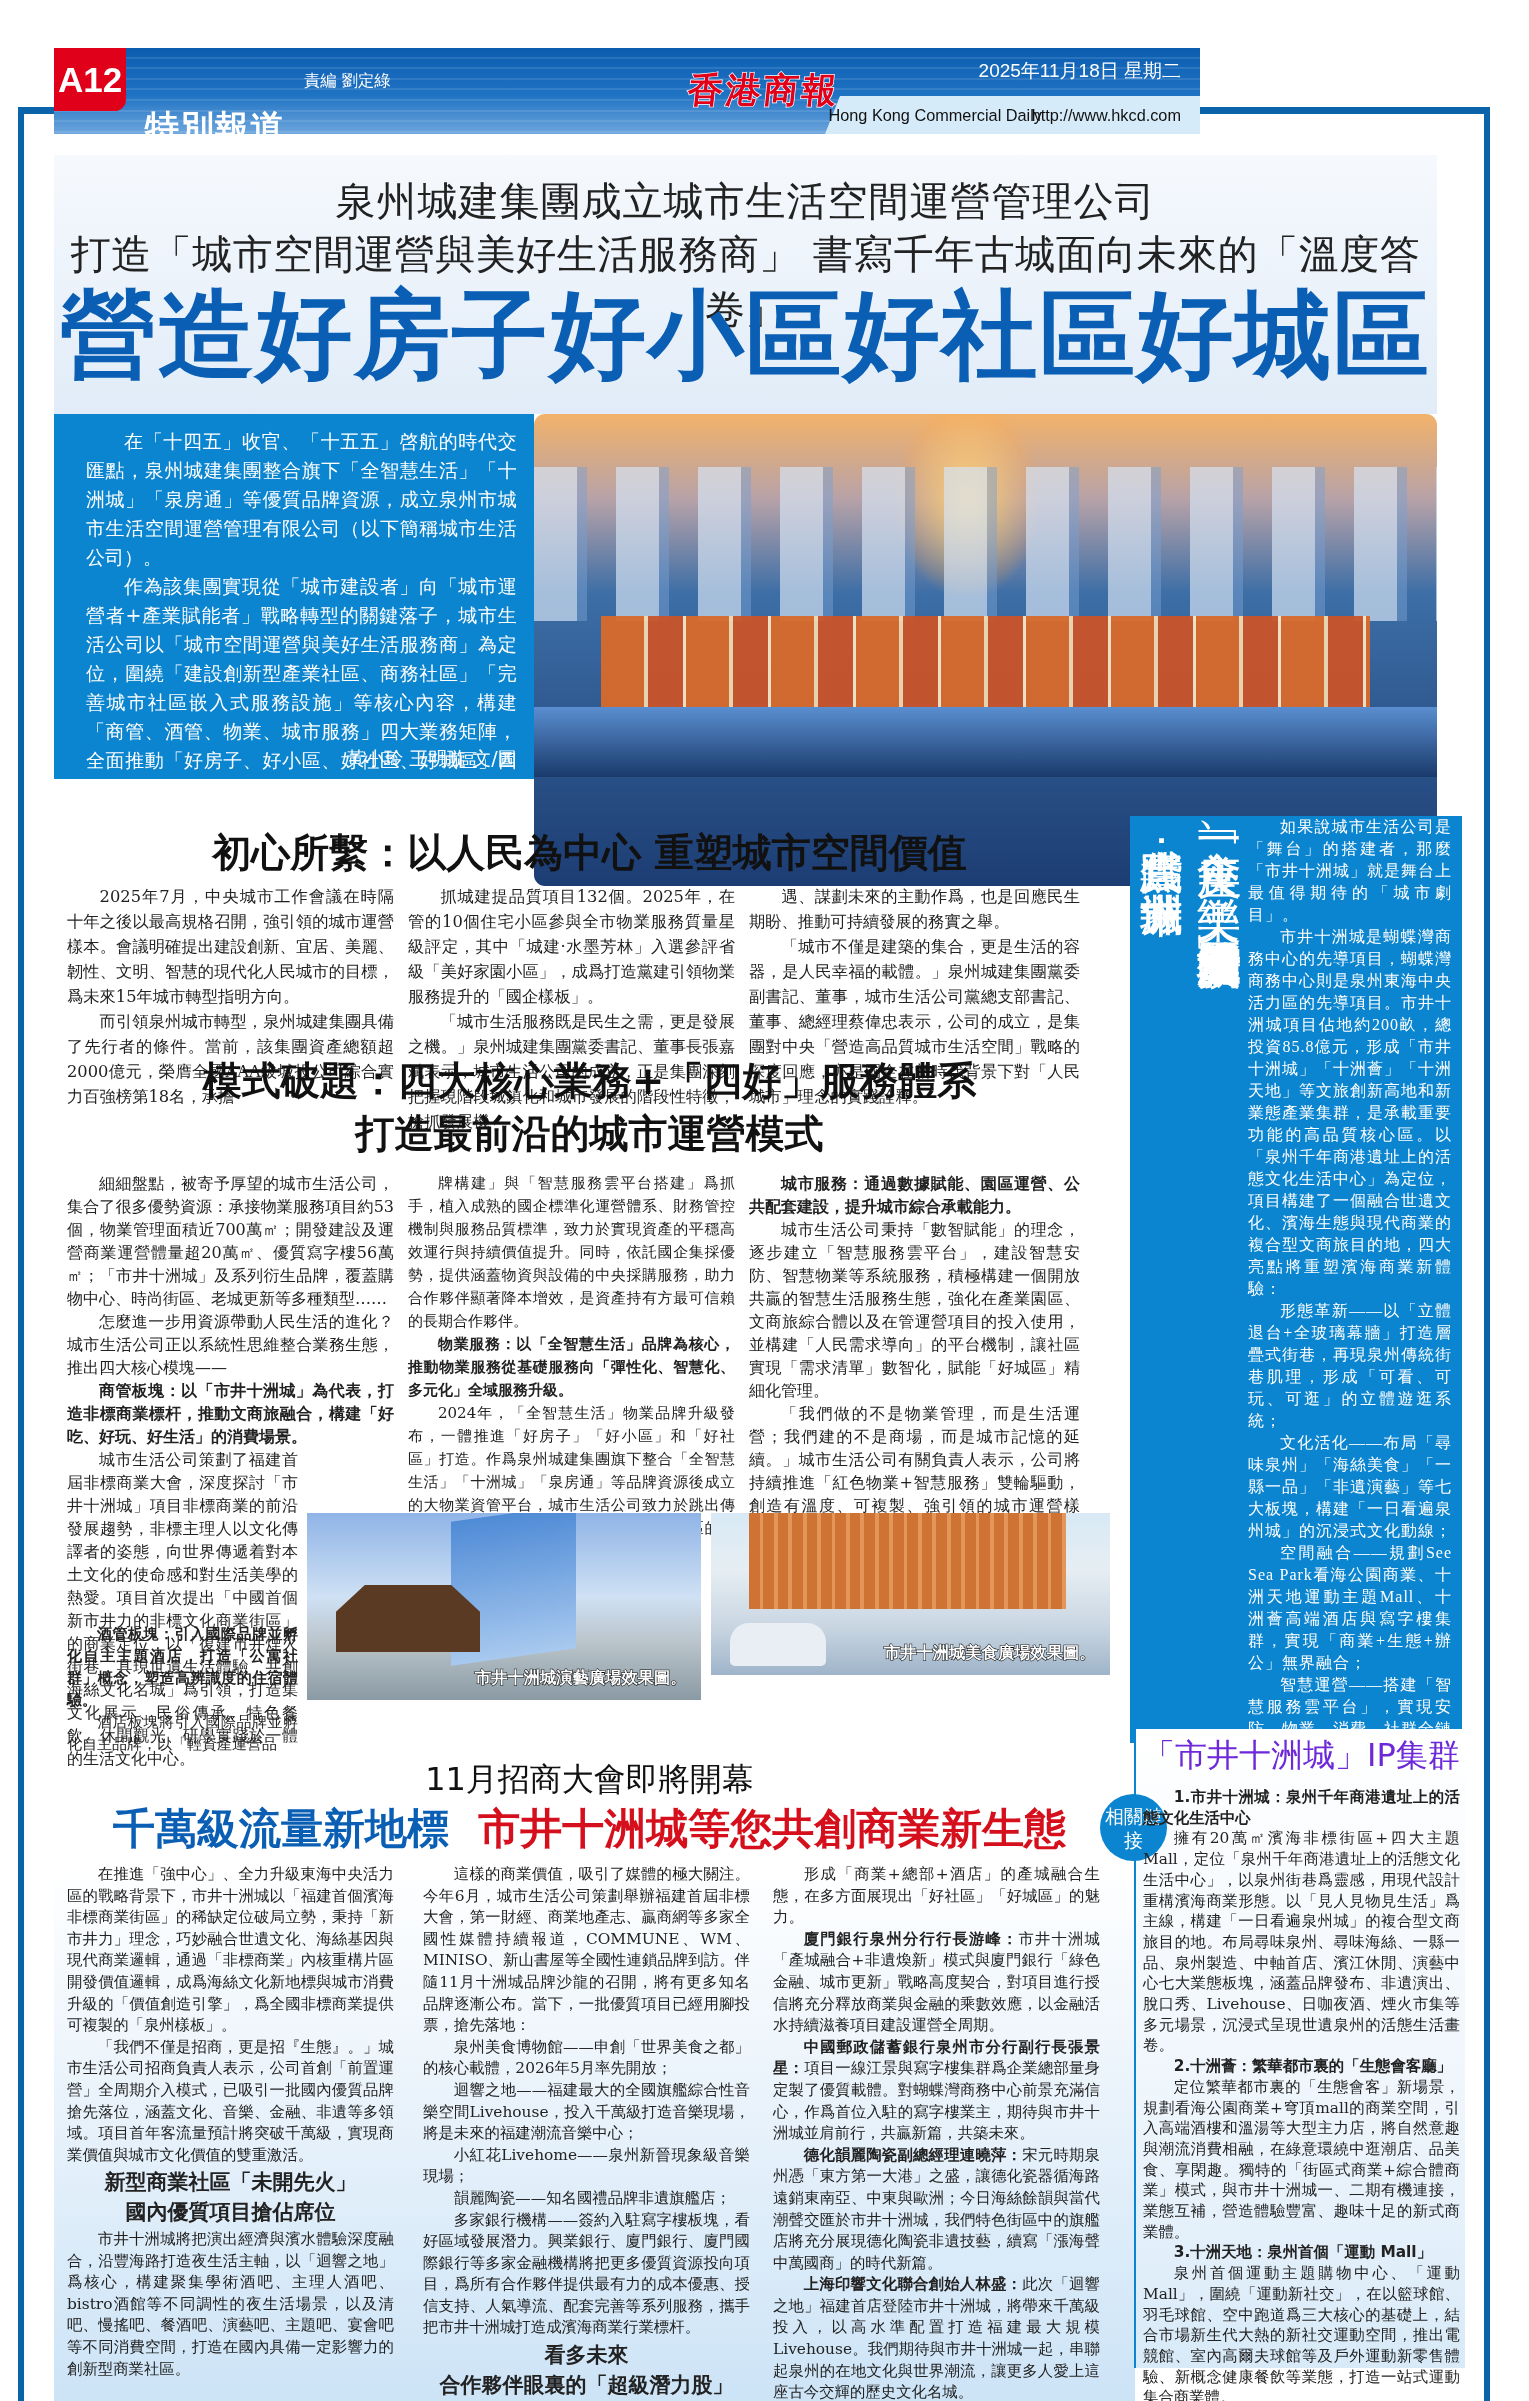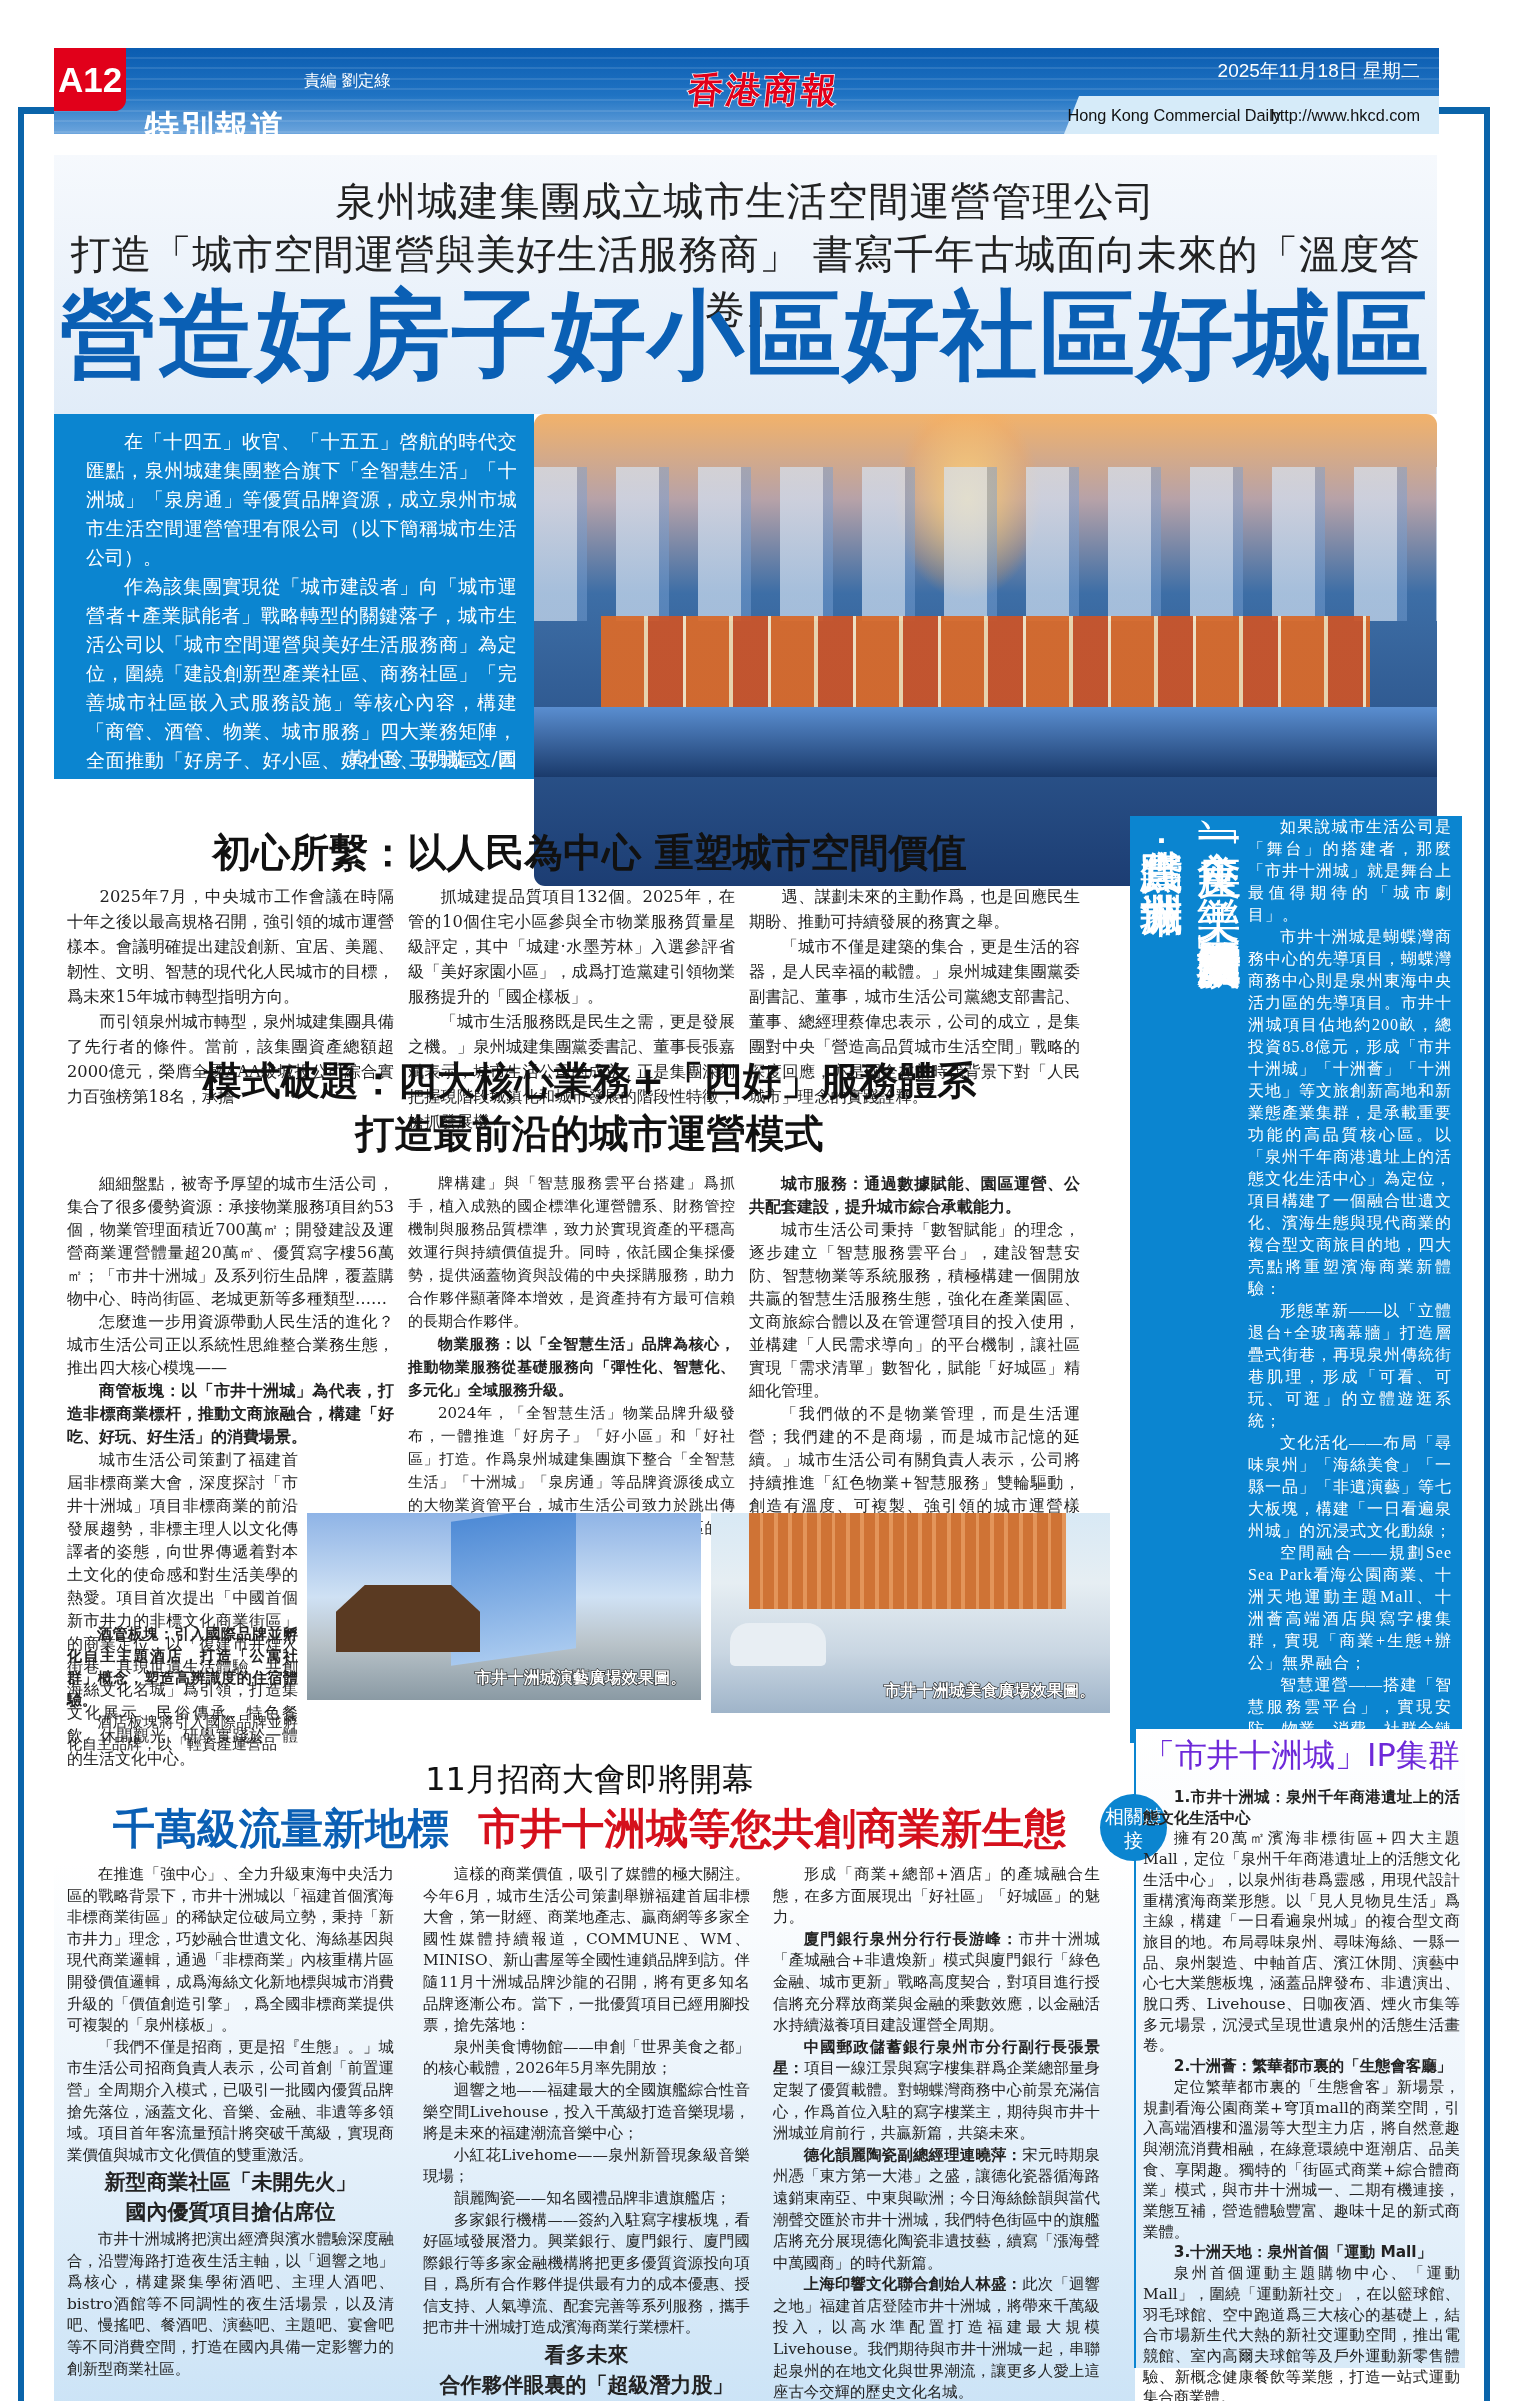--- a/index.html
+++ b/index.html
@@ -1,21 +1,21 @@
 <!DOCTYPE html>
 <html style="font-size:7.7px"><head>
 <meta charset="utf-8">
 <style>
   * { box-sizing: border-box; margin: 0; padding: 0; }
   html, body { width: 1529px; height: 2780px; background: #ffffff; overflow: hidden; }
   body { position: relative; font-family: "DejaVu Sans", "Liberation Sans", sans-serif; color: #1a1a1a; }
 
   .page-frame { position: absolute; left: 18px; top: 107px; width: 1472px; height: 2559px; border: 6.7px solid #0a64aa; border-top-width: 7.7px; background: #fff; }
 
-  .h-wrap { position: absolute; left: 54px; top: 48px; width: 1385px; height: 86px;
+  .h-wrap { position: absolute; left: 54px; top: 48px; width: 1146px; height: 86px;
     background: linear-gradient(180deg, #0b5cb0 0%, #1f73c3 55%, #6ea6dd 100%); overflow: hidden; }
   .h-wrap .streaks { position: absolute; inset: 0;
     background: repeating-linear-gradient(180deg, rgba(255,255,255,0) 0 8.6px, rgba(255,255,255,0.18) 8.6px 10.6px); opacity: .6; }
   .h-wrap .right-panel { position: absolute; right: 0; top: 48px; width: 375px; height: 38px; background: #d6ebf9; clip-path: polygon(4% 0, 100% 0, 100% 100%, 0 100%); }
   .page-badge { position: absolute; left: 0; top: 0; width: 72px; height: 63px; background: #e1001a; color: #fff; font-weight: 700; font-size: 35px; display: flex; align-items: center; justify-content: center; font-family: "Liberation Sans", sans-serif; border-radius: 0 0 11.5px 0; }
   .section-name { position: absolute; left: 91px; top: 8.6px; color: #fff; font-size: 34px; font-weight: 700; letter-spacing: 1px; margin-top: 48px; }
   .editor { position: absolute; left: 250px; top: 21.6px; color: #fff; font-size: 16.3px; }
   .paper-logo { position: absolute; left: 634px; top: 19px; color: #e1001a; font-size: 35px; font-weight: 700; letter-spacing: 2.9px; -webkit-text-stroke: 1.4px #fff; paint-order: stroke fill; transform: skewX(-6deg); }
   .date { position: absolute; right: 19px; top: 9.6px; color: #fff; font-size: 19px; font-family: "Liberation Sans", sans-serif; }
   .paper-en { position: absolute; right: 158px; top: 58px; color: #111; font-size: 16.3px; font-family: "Liberation Sans", sans-serif; }
@@ -60,21 +60,21 @@
   .c2-1 { left: 67px; top: 1172px; width: 327px; font-size: 16px; line-height: 23px; }
   .c2-2 { left: 408px; top: 1172px; width: 327px; font-size: 15px; line-height: 23px; }
   .c2-3 { left: 749px; top: 1172px; width: 331px; font-size: 16px; line-height: 23px; }
 
   .photo { position: absolute; overflow: hidden; }
   .photo1 { left: 307px; top: 1513px; width: 394px; height: 187px;
     background: linear-gradient(180deg, #8fb4e6 0%, #cfe1f4 45%, #b9c3c9 70%, #8a9aa4 100%); }
   .photo1 .bldg { position: absolute; left: 144px; top: 0; width: 125px; height: 144px; background: linear-gradient(180deg, #4f8bd6, #a8c9ef); transform: skewY(-8deg); }
   .photo1 .roof { position: absolute; left: 29px; top: 72px; width: 144px; height: 67px; background: #5a3a22; clip-path: polygon(0 40%, 20% 0, 80% 0, 100% 40%, 100% 100%, 0 100%); }
   .photo1 .caption-tag { right: 14.4px; bottom: 11.5px; font-size: 16.3px; }
-  .photo2 { left: 711px; top: 1513px; width: 399px; height: 200px;
+  .photo2 { left: 711px; top: 1513px; width: 399px; height: 162px;
     background: linear-gradient(180deg, #d8e9f5 0%, #e6eef3 35%, #c9d6e2 70%, #9fb4c9 100%); }
   .photo2 .facade { position: absolute; left: 38px; top: 0; width: 317px; height: 96px; background: repeating-linear-gradient(90deg, #cf7335 0 10.6px, #e3955a 10.6px 14.4px); }
   .photo2 .car { position: absolute; left: 19px; top: 110px; width: 96px; height: 43px; background: #e8eef3; border-radius: 19px 19px 4.8px 4.8px; }
   .photo2 .caption-tag { right: 14.4px; bottom: 11.5px; font-size: 16.3px; }
 
   
   .focus { position: absolute; left: 1130px; top: 816px; width: 332px; height: 927px; background: #0b85d0; color: #fff; }
   .focus-title-a { position: absolute; left: 13.4px; top: 0; width: 43px; font-size: 43px; line-height: 48px; font-weight: 400; writing-mode: vertical-rl; text-orientation: upright; }
   .focus-title-b { position: absolute; left: 61px; top: 0; width: 53px; font-size: 45px; line-height: 49px; writing-mode: vertical-rl; text-orientation: upright; }
   .focus-body { position: absolute; left: 118px; top: 0; width: 204px; font-size: 16px; line-height: 22px; letter-spacing: 1px; text-align: justify; font-family: Liberation Serif, serif; }

